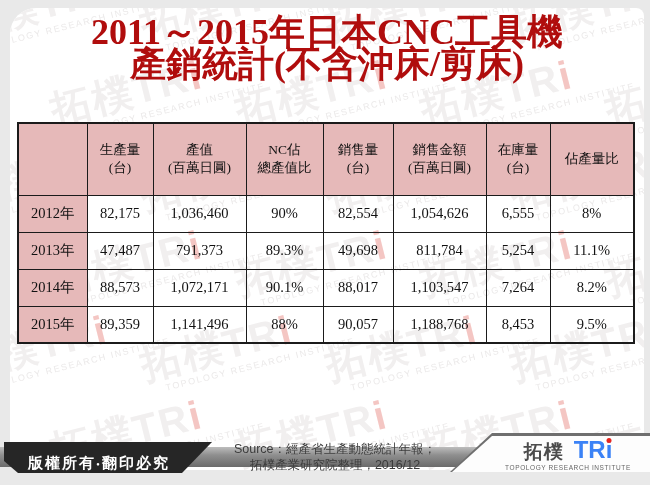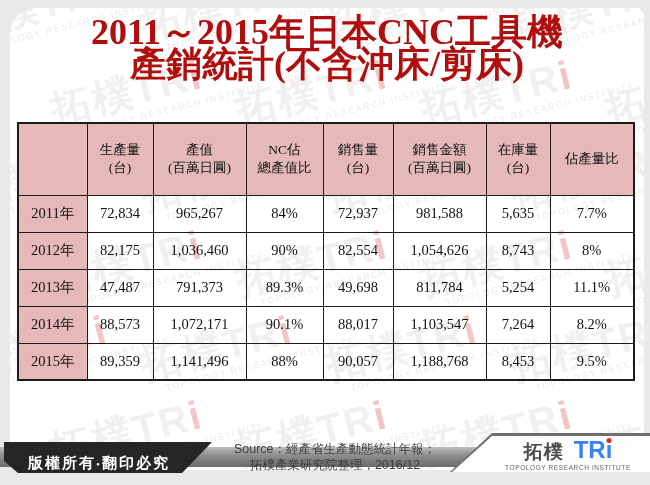--- a/index.html
+++ b/index.html
@@ -221,37 +221,27 @@
           <span class="hline">在庫量</span>
           <span class="hline">(台)</span>
         </td>
         <td class="hcell">
           <span class="hline">佔產量比</span>
 
         </td>
       </tr>
 
       <tr class="drow">
-        <td class="ycell">2011年</td>
-        <td class="dcell">72,834</td>
-        <td class="dcell">965,267</td>
-        <td class="dcell">84%</td>
-        <td class="dcell">72,937</td>
-        <td class="dcell">981,588</td>
-        <td class="dcell">5,635</td>
-        <td class="dcell">7.7%</td>
-      </tr>
-      <tr class="drow">
         <td class="ycell">2012年</td>
         <td class="dcell">82,175</td>
         <td class="dcell">1,036,460</td>
         <td class="dcell">90%</td>
         <td class="dcell">82,554</td>
         <td class="dcell">1,054,626</td>
-        <td class="dcell">8,743</td>
+        <td class="dcell">6,555</td>
         <td class="dcell">8%</td>
       </tr>
       <tr class="drow">
         <td class="ycell">2013年</td>
         <td class="dcell">47,487</td>
         <td class="dcell">791,373</td>
         <td class="dcell">89.3%</td>
         <td class="dcell">49,698</td>
         <td class="dcell">811,784</td>
         <td class="dcell">5,254</td>

